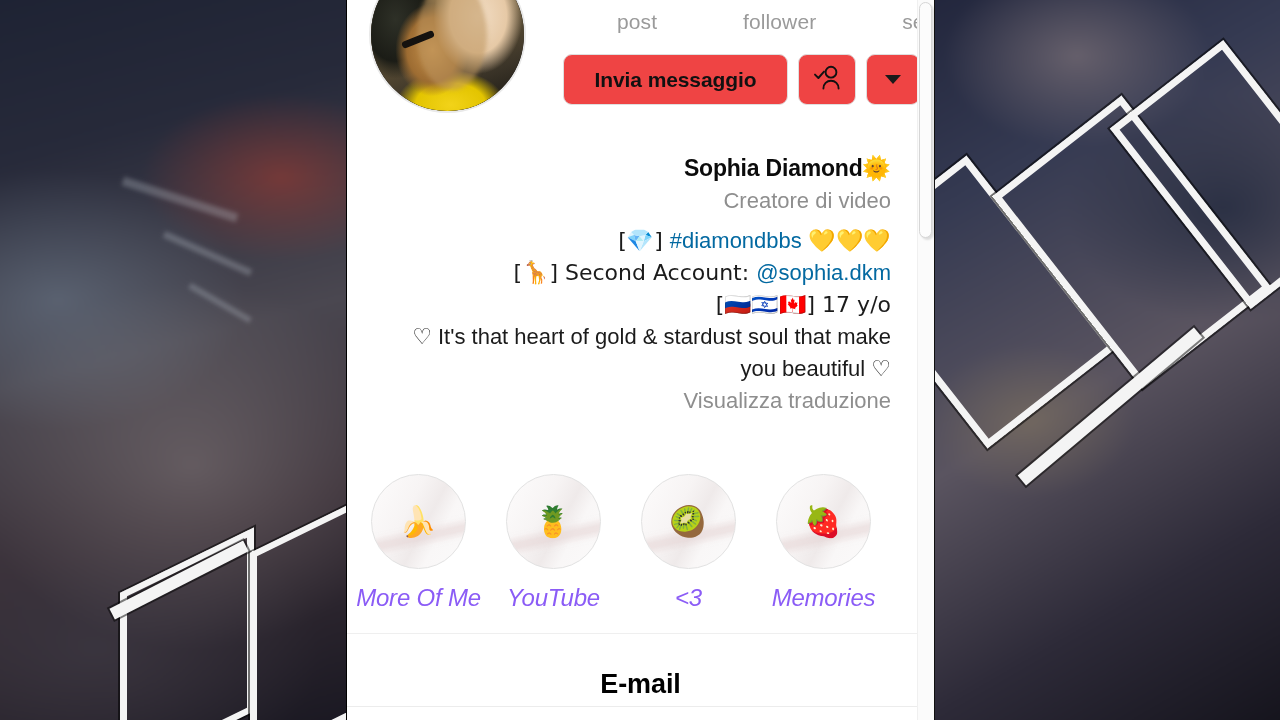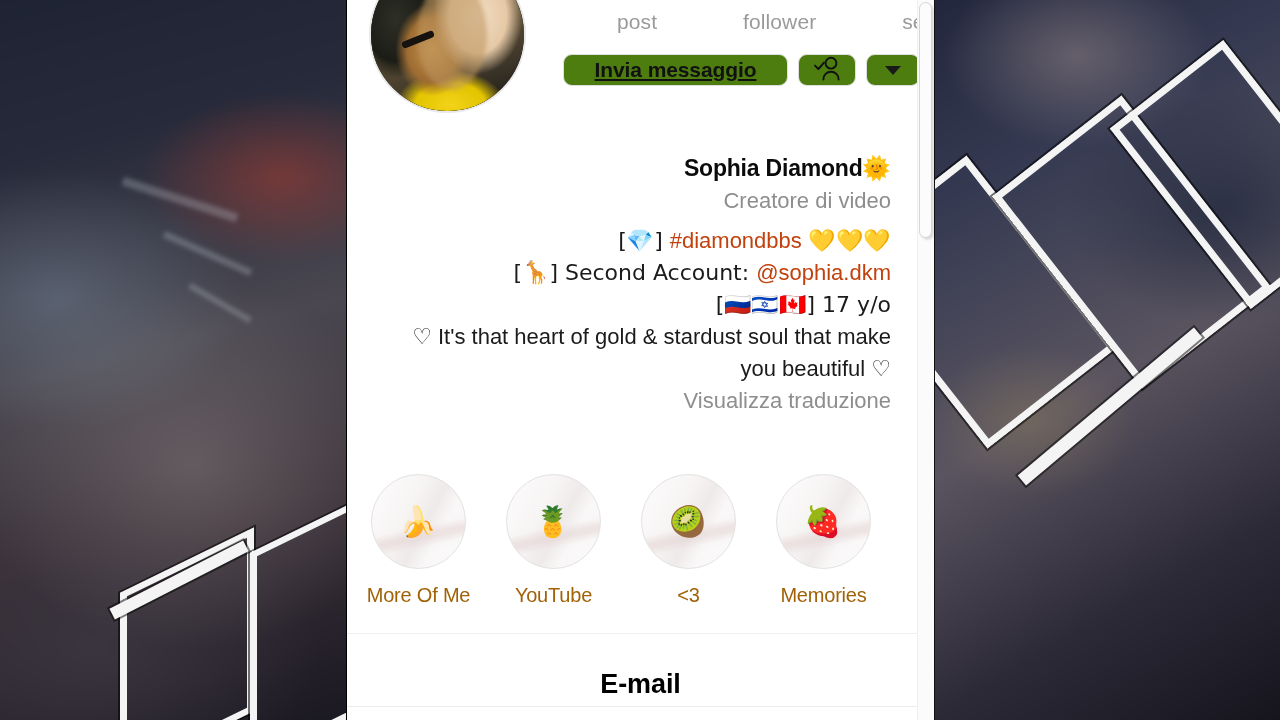--- a/index.html
+++ b/index.html
@@ -150,27 +150,26 @@
     left: 216px;
     top: 54px;
     display: flex;
     gap: 10px;
     align-items: center;
   }
   .btn {
     box-sizing: border-box;
     border: 1px solid #dfdfdf;
     border-radius: 9px;
-    background: #4d7c0f;
-    height: 32px;
+    background: #ef4444;
+    height: 51px;
     display: flex;
     align-items: center;
     justify-content: center;
     cursor: pointer;
-    text-decoration: underline;
   }
   .btn-message {
     width: 225px;
     font-size: 21px;
     font-weight: bold;
     color: #111;
     letter-spacing: -.1px;
   }
   .btn-icon  { width: 58px; }
   .btn-caret { width: 54px; }
@@ -200,21 +199,21 @@
     letter-spacing: -.2px;
     margin-bottom: 1px;
   }
   .bio-category {
     color: #8e8e8e;
     font-size: 22px;
     margin-bottom: 8px;
   }
   .bio-line { white-space: nowrap; }
   .bio-paragraph { white-space: normal; }
-  .ig-link { color: #c2410c; }
+  .ig-link { color: #0369a1; }
   .bio-translate {
     color: #8e8e8e;
   }
   .bio-url {
     color: #00376b;
     cursor: pointer;
   }
   .emoji {
     font-family: "DejaVu Sans", sans-serif;
   }
@@ -261,24 +260,25 @@
   }
   .hl-emoji {
     font-size: 30px;
     font-family: "DejaVu Sans", sans-serif;
     position: relative;
     z-index: 2;
     line-height: 1;
   }
   .hl-label {
     margin-top: 15px;
-    font-size: 20px;
-    color: #a16207;
+    font-size: 24px;
+    color: #8b5cf6;
     white-space: nowrap;
     letter-spacing: -.2px;
+    font-style: italic;
   }
 
   
   .divider {
     position: absolute;
     left: 0;
     top: 633px;
     width: 100%;
     height: 1px;
     background: #efefef;

